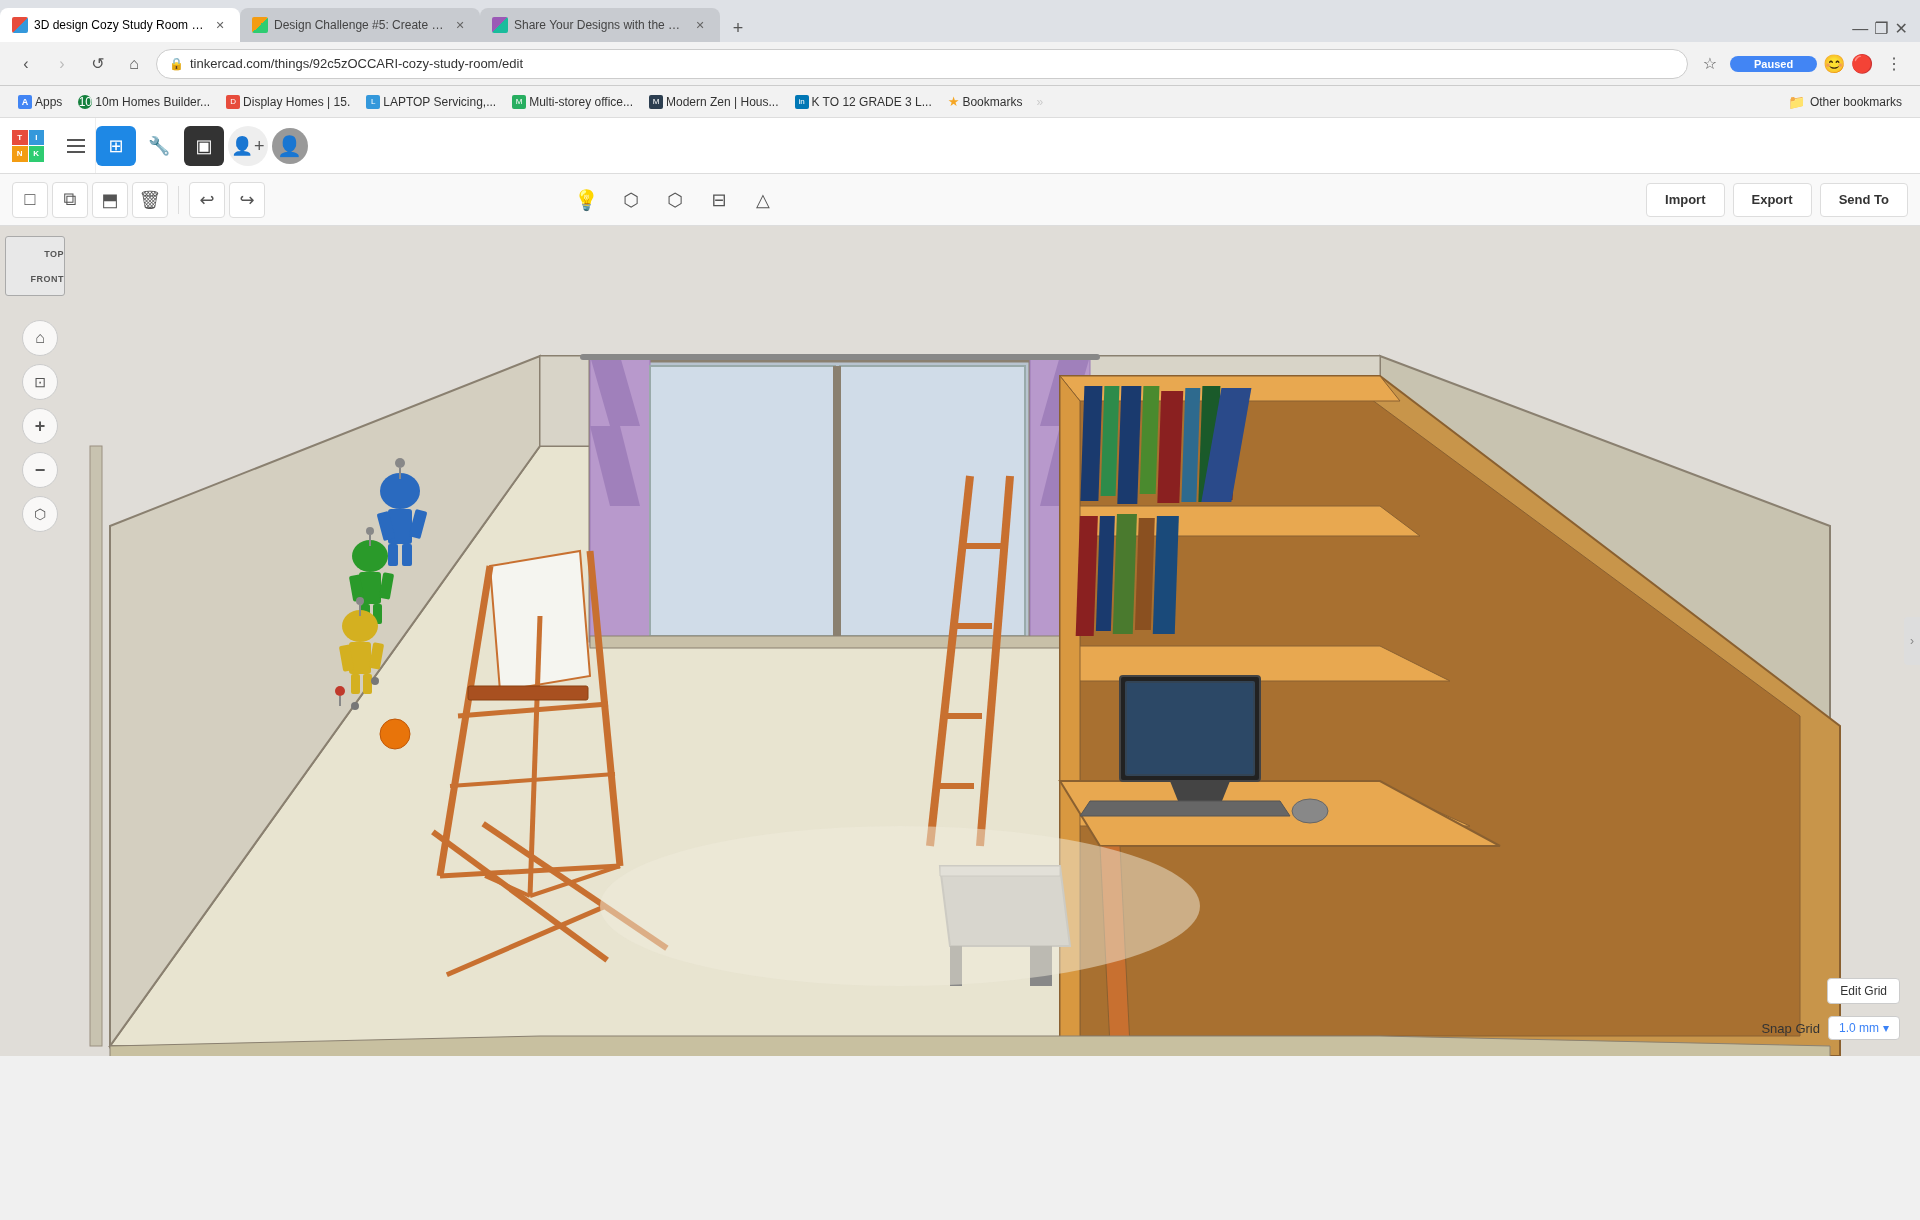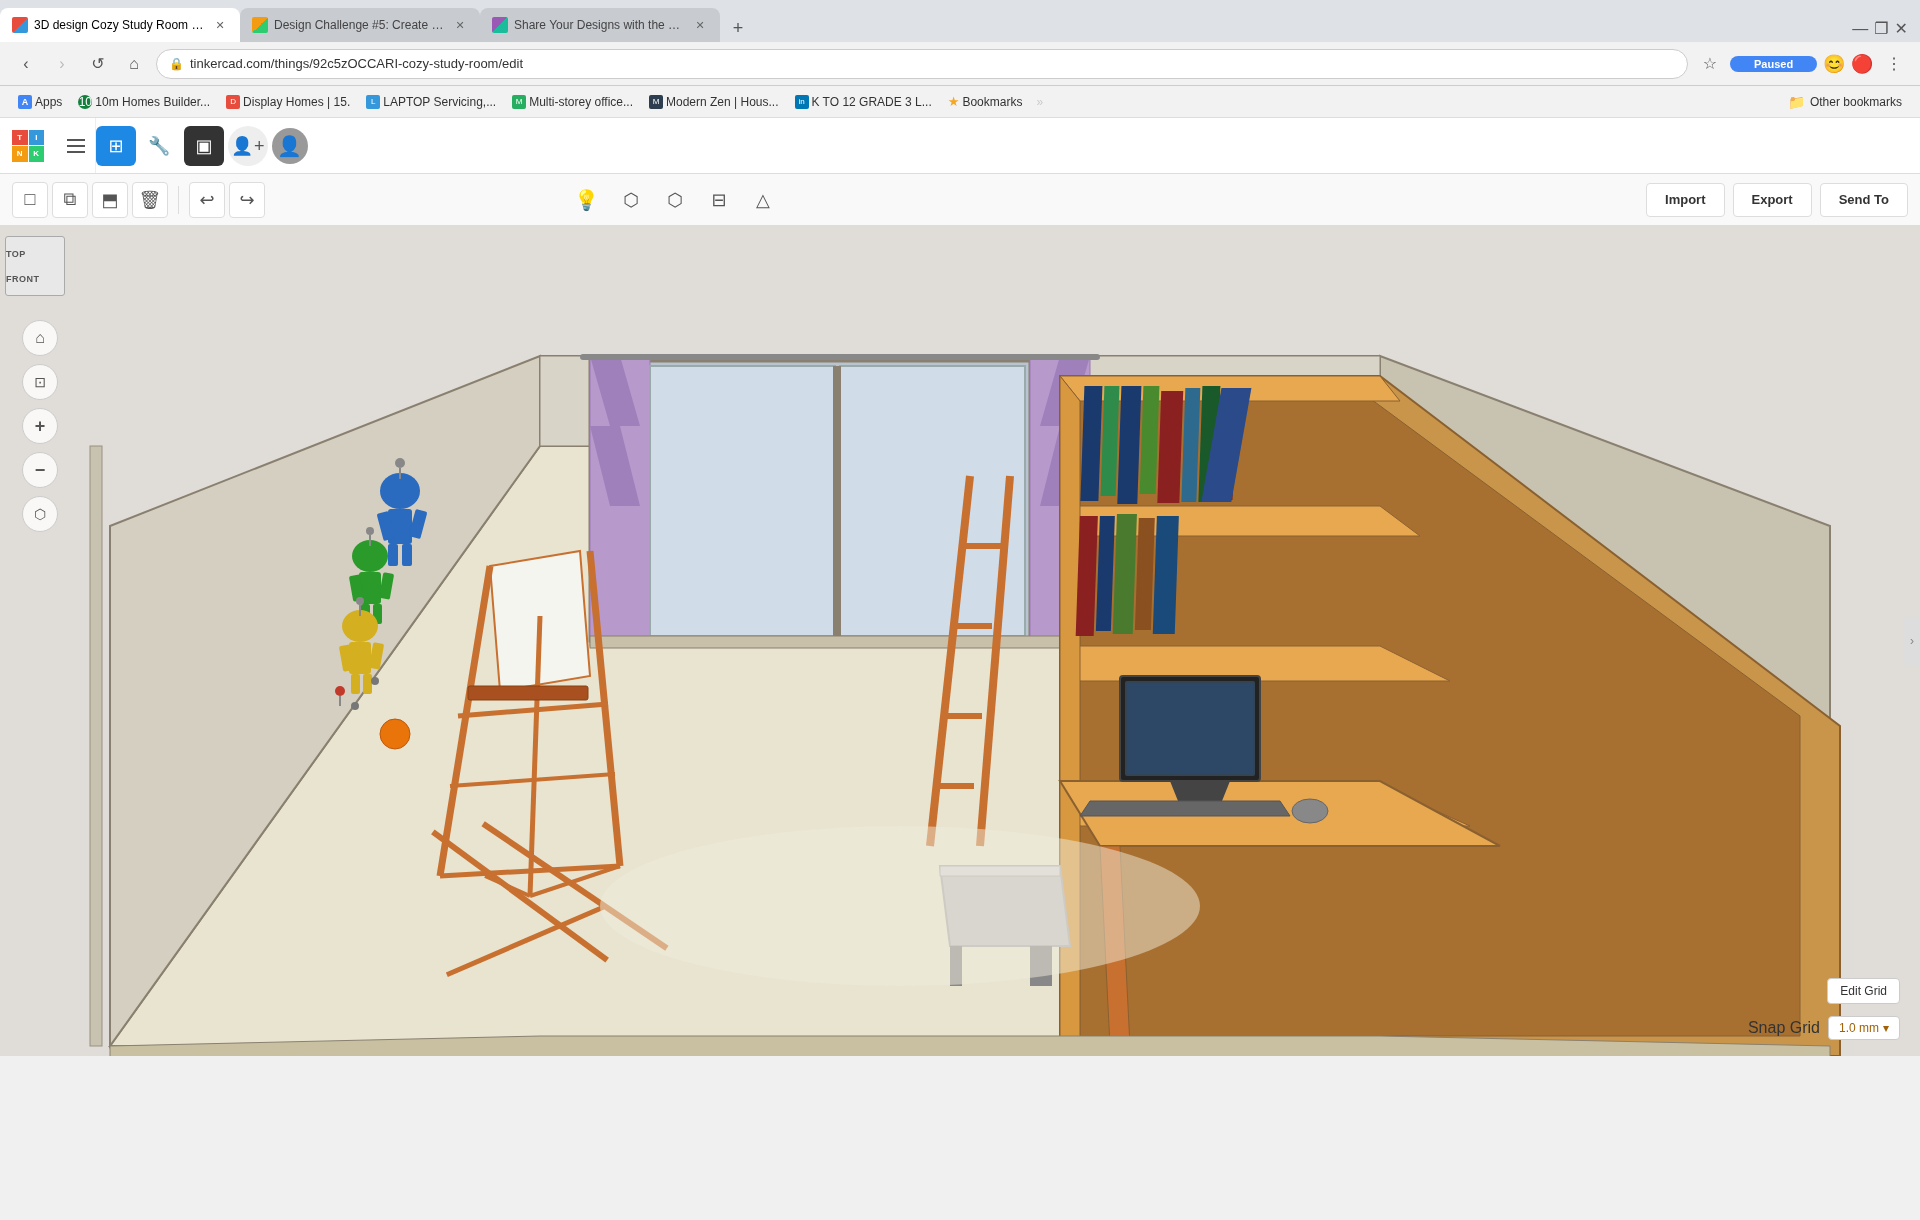--- a/index.html
+++ b/index.html
@@ -64,37 +64,37 @@
     .toolbar-right { margin-left: auto; display: flex; align-items: center; gap: 8px; }
     .toolbar-action-btn { padding: 6px 18px; border: 1px solid #ddd; border-radius: 4px; background: #fff; font-size: 13px; font-weight: 600; color: #333; cursor: pointer; height: 34px; }
 
     
     .main-area { display: flex; position: relative; width: 100%; }
 
     
     .left-sidebar { position: absolute; left: 0; top: 0; bottom: 0; width: 80px; display: flex; flex-direction: column; align-items: center; padding-top: 10px; gap: 8px; z-index: 10; }
 
     .view-cube { width: 70px; height: 70px; position: relative; margin-bottom: 6px; }
-    .view-cube-box { width: 60px; height: 60px; background: #e8e8e8; border: 1px solid #aaa; border-radius: 3px; display: flex; flex-direction: column; align-items: flex-start; justify-content: space-around; padding: 4px 0; cursor: pointer; }
+    .view-cube-box { width: 60px; height: 60px; background: #e8e8e8; border: 1px solid #aaa; border-radius: 3px; display: flex; flex-direction: column; align-items: flex-end; justify-content: space-around; padding: 4px 0; cursor: pointer; }
     .view-cube-face { font-size: 9px; font-weight: bold; color: #555; letter-spacing: 0.5px; }
 
     .nav-control { width: 36px; height: 36px; border-radius: 50%; background: rgba(255,255,255,0.8); border: 1px solid #ccc; display: flex; align-items: center; justify-content: center; cursor: pointer; font-size: 16px; color: #555; }
 
     
     .canvas-area { width: 100%; height: 830px; background: #e8e8e8; position: relative; overflow: hidden; }
 
     
     .scene-svg { width: 100%; height: 100%; }
 
     
     .bottom-right-panel { position: absolute; bottom: 16px; right: 20px; display: flex; flex-direction: column; align-items: flex-end; gap: 12px; z-index: 10; }
     .edit-grid-btn { background: #fff; border: 1px solid #ccc; border-radius: 4px; padding: 5px 12px; font-size: 12px; color: #333; cursor: pointer; }
     .snap-grid-row { display: flex; align-items: center; gap: 8px; }
-    .snap-grid-label { font-size: 16px; color: #333; }
-    .snap-grid-value { background: #fff; border: 1px solid #ccc; border-radius: 4px; padding: 4px 10px; font-size: 12px; color: #a16207; display: flex; align-items: center; gap: 4px; cursor: pointer; }
+    .snap-grid-label { font-size: 13px; color: #333; }
+    .snap-grid-value { background: #fff; border: 1px solid #ccc; border-radius: 4px; padding: 4px 10px; font-size: 12px; color: #3b82f6; display: flex; align-items: center; gap: 4px; cursor: pointer; }
 
     
     .right-handle { position: absolute; right: 0; top: 50%; transform: translateY(-50%); width: 16px; height: 48px; background: #ddd; border-radius: 4px 0 0 4px; display: flex; align-items: center; justify-content: center; cursor: pointer; color: #888; font-size: 12px; z-index: 20; }
 
     
     .fav-3d { background: linear-gradient(135deg, #e74c3c 50%, #3498db 50%); }
     .fav-design { background: linear-gradient(135deg, #f39c12 50%, #2ecc71 50%); }
     .fav-share { background: linear-gradient(135deg, #9b59b6 50%, #1abc9c 50%); }
 
     .bookmark-fav-apps { background: #4285f4; color: white; font-size: 9px; font-weight: bold; border-radius: 2px; }

